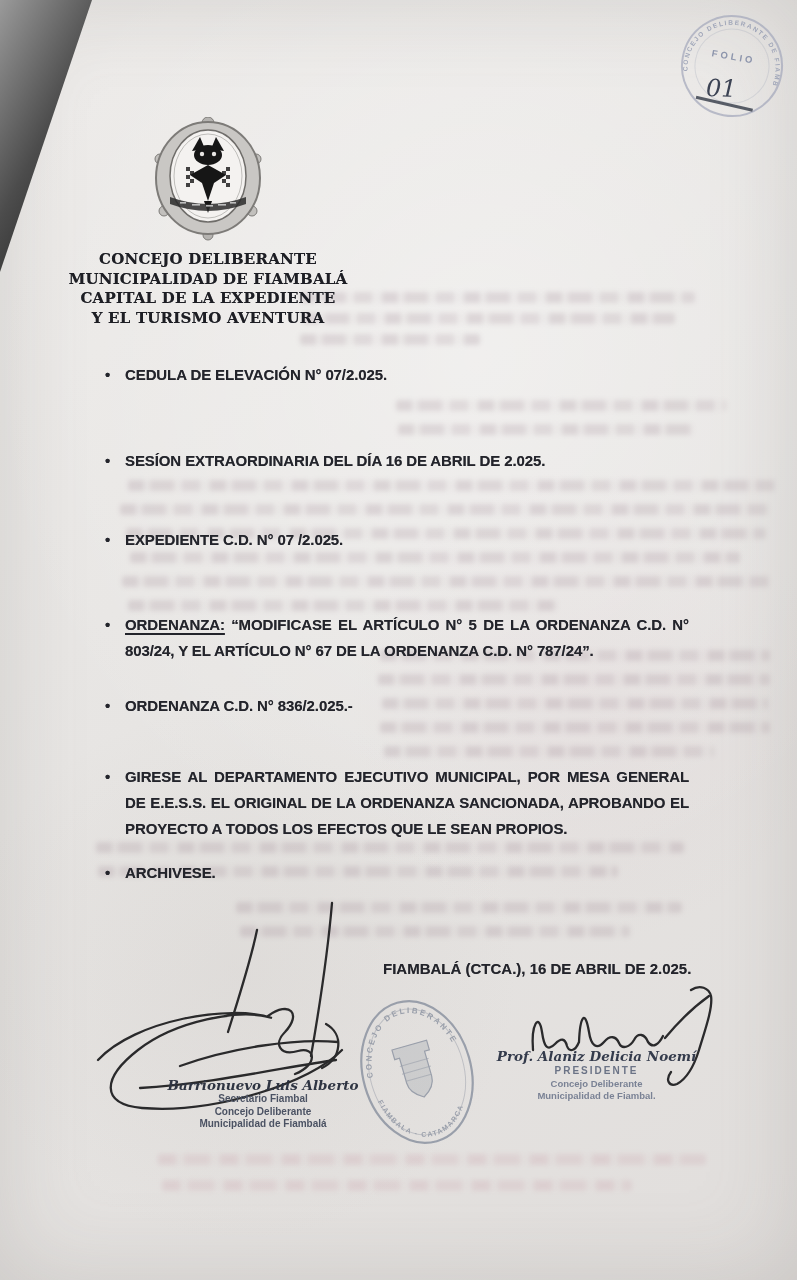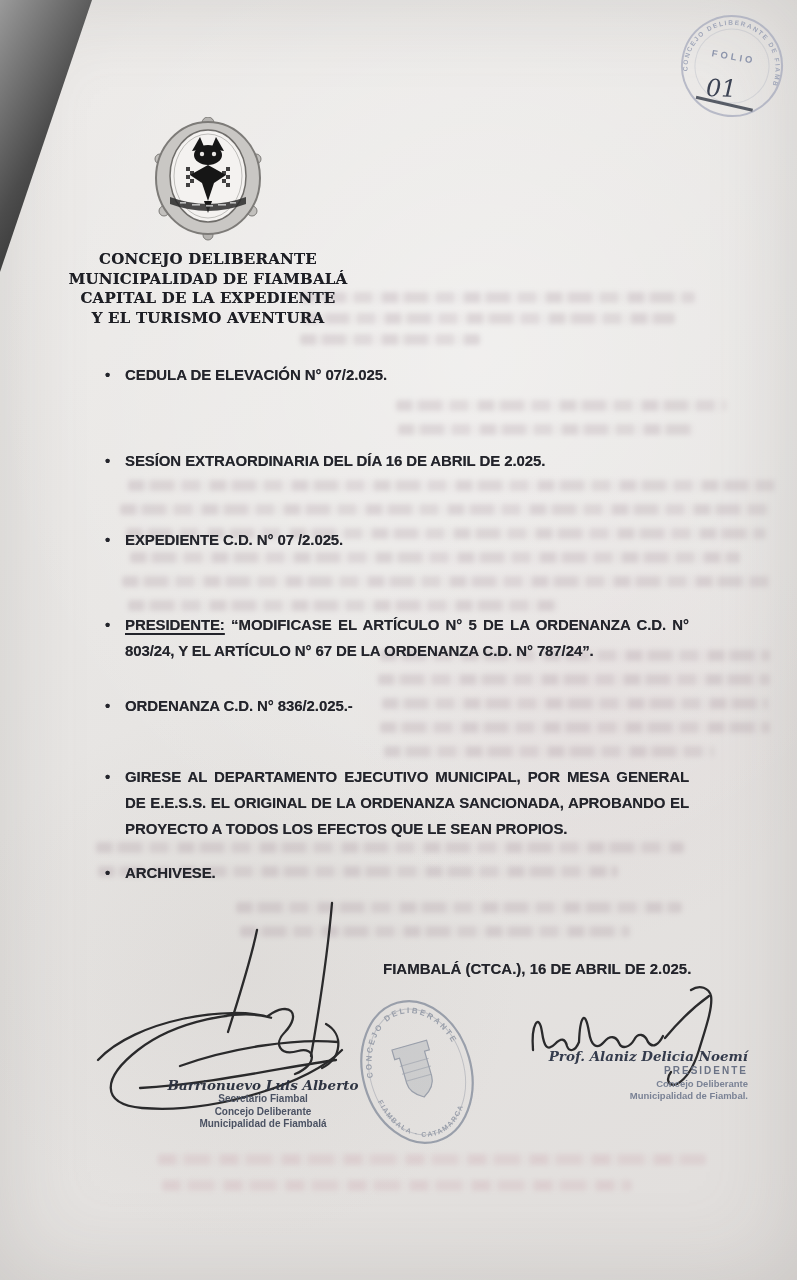--- a/index.html
+++ b/index.html
@@ -46,21 +46,21 @@
   ul.bullets li:nth-child(1){margin-bottom:60px}
   ul.bullets li:nth-child(2){margin-bottom:53px}
   ul.bullets li:nth-child(3){margin-bottom:59px}
   ul.bullets li:nth-child(4){margin-bottom:29px}
   ul.bullets li:nth-child(5){margin-bottom:45px}
   ul.bullets li:nth-child(6){margin-bottom:18px}
   .u{ text-decoration:underline; text-underline-offset:3px; text-decoration-thickness:1.5px; }
   .dateline{ position:absolute; left:383px; top:960px; font-weight:700; font-size:15px; }
   .ink{ stroke:#1b1b1d; stroke-width:2.3; fill:none; stroke-linecap:round; opacity:.92; }
   .stamp-left{ position:absolute; left:153px; top:1077px; width:220px; text-align:center; filter:blur(.3px); }
-  .stamp-right{ position:absolute; left:523px; top:1048px; width:225px; text-align:right; filter:blur(.4px); }
+  .stamp-right{ position:absolute; left:484px; top:1048px; width:225px; text-align:center; filter:blur(.4px); }
   .sig-name{ font-family:"DejaVu Serif", serif; font-style:italic; font-weight:700; font-size:13.5px; color:#2e3442; }
   .stamp-sub{ font-size:10px; line-height:12.5px; color:#4b5263; font-weight:700; }
   .stamp-right .sig-name{ color:#343b4c; }
   .stamp-title{ font-size:10px; line-height:14px; letter-spacing:2px; font-weight:700; color:#6b7386; }
   .stamp-sub2{ font-size:9.5px; line-height:11.5px; color:#7a8295; font-weight:700; }
   svg{ position:absolute; }
 </style>
 </head>
 <body>
 
@@ -154,21 +154,21 @@
     <div>CONCEJO DELIBERANTE</div>
     <div>MUNICIPALIDAD DE FIAMBALÁ</div>
     <div>CAPITAL DE LA EXPEDIENTE</div>
     <div>Y EL TURISMO AVENTURA</div>
   </div>
 
   <ul class="bullets print">
     <li><span>CEDULA DE ELEVACIÓN N° 07/2.025.</span></li>
     <li><span>SESÍON EXTRAORDINARIA DEL DÍA 16 DE ABRIL DE 2.025.</span></li>
     <li><span>EXPEDIENTE C.D. N° 07 /2.025.</span></li>
-    <li><span class="u">PRESIDENTE:</span><span> “MODIFICASE EL ARTÍCULO N° 5 DE LA ORDENANZA C.D. N° 803/24, Y EL ARTÍCULO N° 67 DE LA ORDENANZA C.D. N° 787/24”.</span></li>
+    <li><span class="u">ORDENANZA:</span><span> “MODIFICASE EL ARTÍCULO N° 5 DE LA ORDENANZA C.D. N° 803/24, Y EL ARTÍCULO N° 67 DE LA ORDENANZA C.D. N° 787/24”.</span></li>
     <li><span>ORDENANZA C.D. N° 836/2.025.-</span></li>
     <li><span>GIRESE AL DEPARTAMENTO EJECUTIVO MUNICIPAL, POR MESA GENERAL DE E.E.S.S. EL ORIGINAL DE LA ORDENANZA SANCIONADA, APROBANDO EL PROYECTO A TODOS LOS EFECTOS QUE LE SEAN PROPIOS.</span></li>
     <li><span>ARCHIVESE.</span></li>
   </ul>
 
   <div class="dateline print">FIAMBALÁ (CTCA.), 16 DE ABRIL DE 2.025.</div>
 
   <svg style="left:80px;top:888px" width="290" height="260" viewBox="0 0 290 260">
     <g class="ink">
       <path d="M177,42 C171,72 158,112 148,144"></path>

